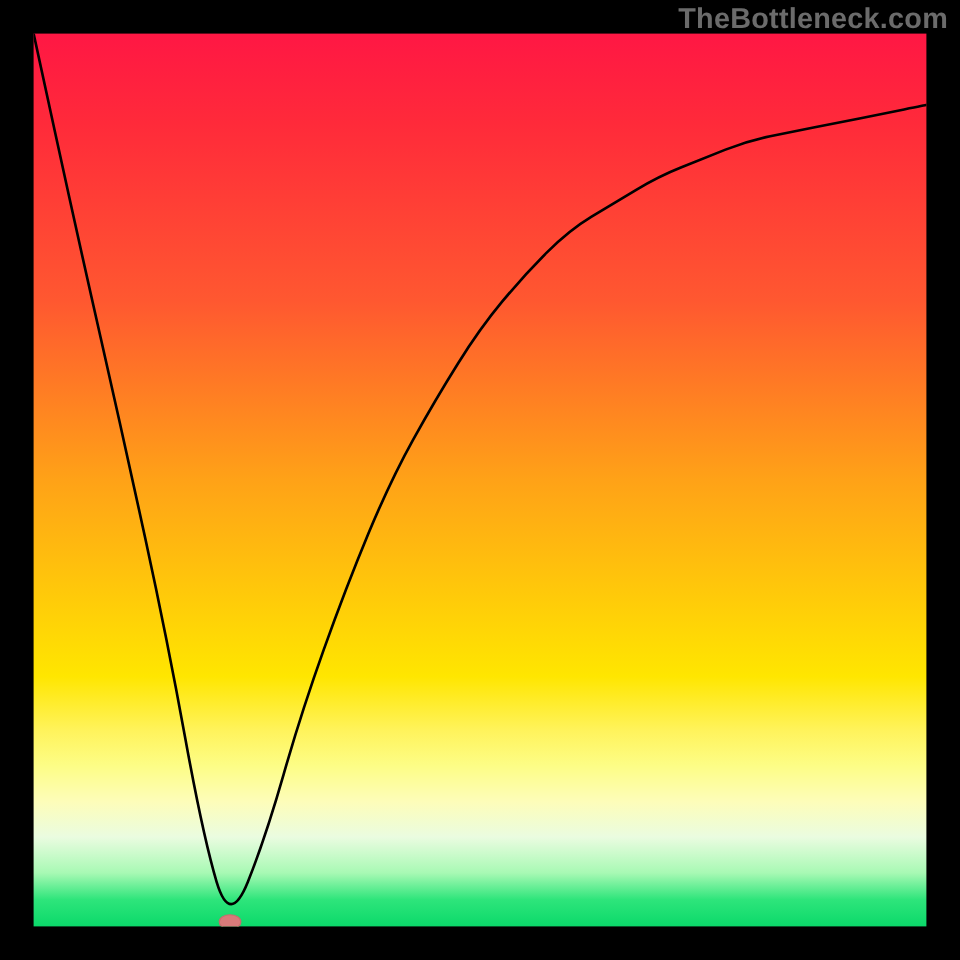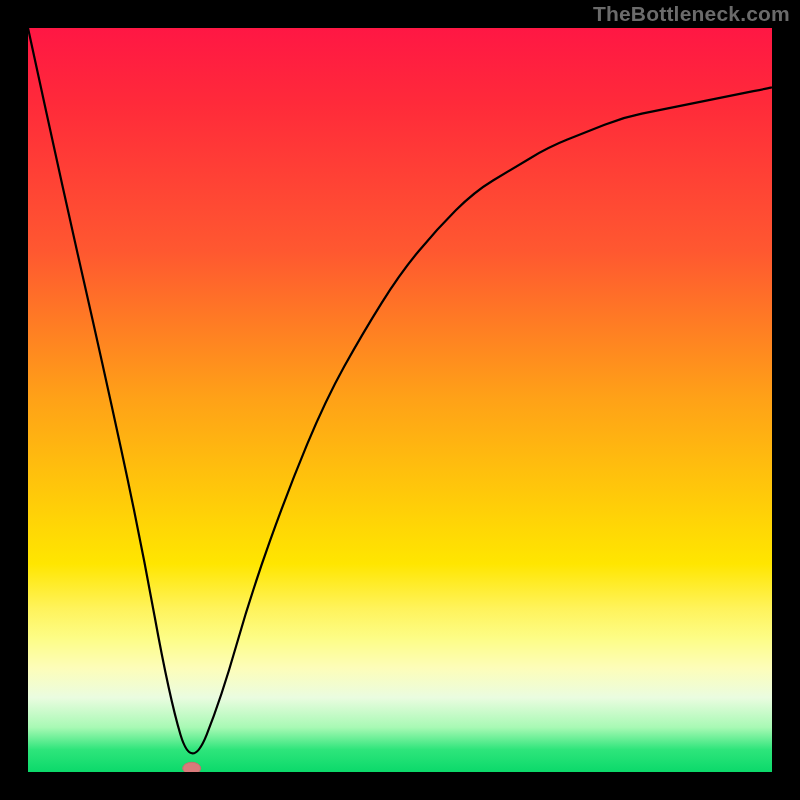--- a/index.html
+++ b/index.html
@@ -30,21 +30,21 @@
       #a8f9b4 94%,
       #2ee57b 97%,
       #0bd96a 100%
     );
   }
   .watermark {
     position: absolute;
     top: 2px;
     right: 10px;
     color: #6b6b6b;
-    font-size: 21px;
+    font-size: 24px;
     font-weight: 600;
     letter-spacing: 0.2px;
   }
   svg.plot {
     position: absolute;
     left: 0;
     top: 0;
     width: 744px;
     height: 744px;
   }

